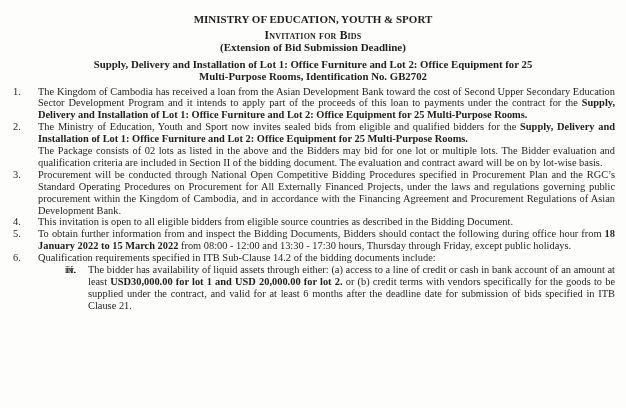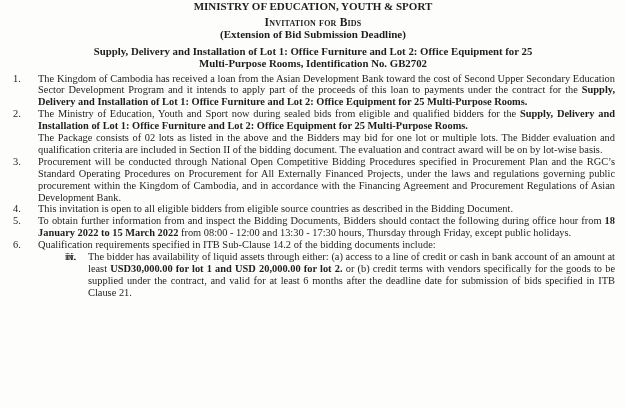--- a/index.html
+++ b/index.html
@@ -9,20 +9,21 @@
   }
   .page {
     position: relative;
     width: 626px;
     height: 318px;
     overflow: hidden;
     background: #fdfdfc;
     color: #1e1e1e;
     font-family: "Liberation Serif", "DejaVu Serif", serif;
     box-sizing: border-box;
+    padding-top: 13px;
     border-radius: 22px;
   }
   .header { text-align: center; font-weight: bold; }
   .h-line  { font-size: 11px;  line-height: 13px; }
   .inv-line { font-size: 11.5px; line-height: 12.5px; margin-top: 2.5px; font-variant: small-caps; letter-spacing: 0.2px; text-align: center; }
   .ext-line { font-size: 11px; line-height: 12.5px; }
   .doc-title { font-size: 10.8px; line-height: 12.5px; margin-top: 4px; }
 
   .items { margin-top: 3px; }
   .item {
@@ -73,21 +74,21 @@
   <div class="items">
       <div class="item">
         <span class="num">1.</span>
         <div class="content">
           <div class="para"><span class="seg">The Kingdom of Cambodia has received a loan from the Asian Development Bank toward the cost of Second Upper Secondary Education Sector Development Program and it intends to apply part of the proceeds of this loan to payments under the contract for the </span><span class="seg b">Supply, Delivery and Installation of Lot 1: Office Furniture and Lot 2: Office Equipment for 25 Multi-Purpose Rooms.</span></div>
         </div>
       </div>
       <div class="item">
         <span class="num">2.</span>
         <div class="content">
-          <div class="para"><span class="seg">The Ministry of Education, Youth and Sport now during sealed bids from eligible and qualified bidders for the </span><span class="seg b">Supply, Delivery and Installation of Lot 1: Office Furniture and Lot 2: Office Equipment for 25 Multi-Purpose Rooms.</span></div>
+          <div class="para"><span class="seg">The Ministry of Education, Youth and Sport now invites sealed bids from eligible and qualified bidders for the </span><span class="seg b">Supply, Delivery and Installation of Lot 1: Office Furniture and Lot 2: Office Equipment for 25 Multi-Purpose Rooms.</span></div>
           <div class="para"><span class="seg">The Package consists of 02 lots as listed in the above and the Bidders may bid for one lot or multiple lots. The Bidder evaluation and qualification criteria are included in Section II of the bidding document. The evaluation and contract award will be on by lot-wise basis.</span></div>
         </div>
       </div>
       <div class="item">
         <span class="num">3.</span>
         <div class="content">
           <div class="para"><span class="seg">Procurement will be conducted through National Open Competitive Bidding Procedures specified in Procurement Plan and the RGC’s Standard Operating Procedures on Procurement for All Externally Financed Projects, under the laws and regulations governing public procurement within the Kingdom of Cambodia, and in accordance with the Financing Agreement and Procurement Regulations of Asian Development Bank.</span></div>
         </div>
       </div>
       <div class="item">

